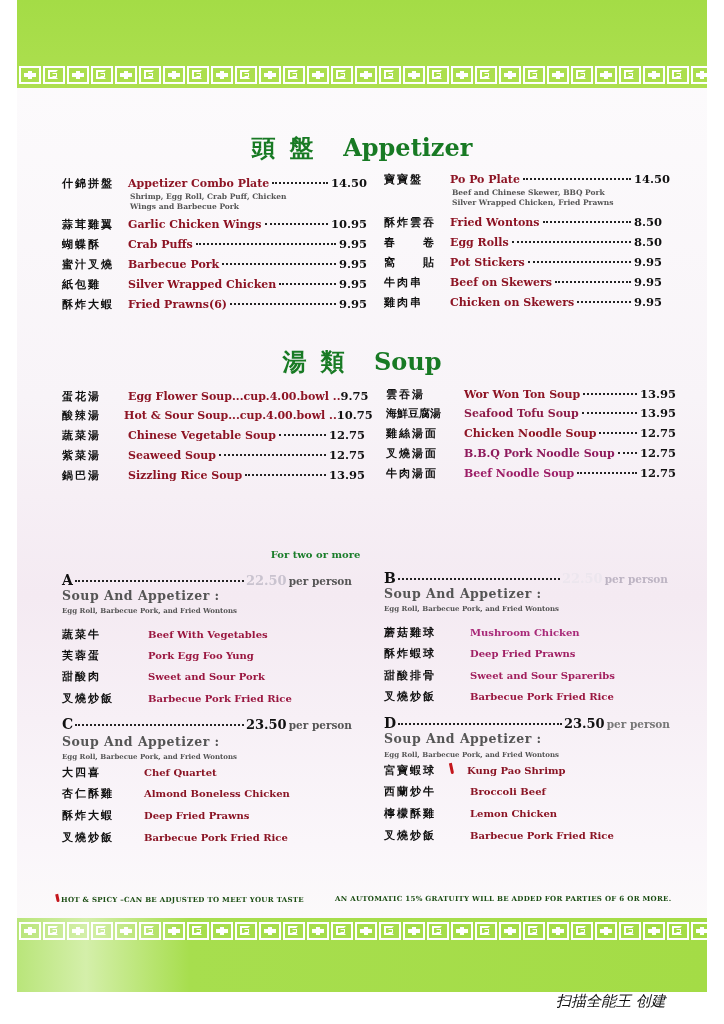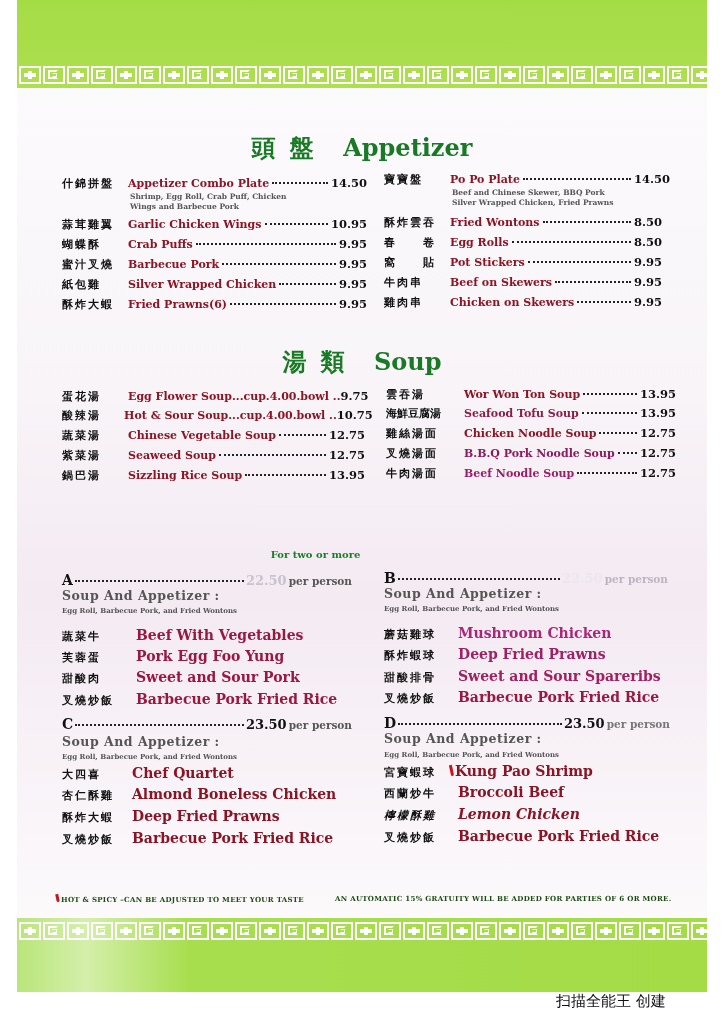--- a/index.html
+++ b/index.html
@@ -32,29 +32,29 @@
   .dinner-head .letter{font-size:14px;color:#111;}
   .dinner-head .dots{flex:1;border-bottom:2px dotted #222;margin:0 2px;transform:translateY(-3px);}
   .dinner-head .amt{font-size:13px;color:#111;}
   .dinner-head .amt.faded{color:#c9c3cf;}
   .dinner-head .pp{font-size:10.5px;color:#555;margin-left:2px;}
   .dinner-head .pp.faded{color:#bdb4c3;}
   .sa{position:absolute;font-size:12.5px;font-weight:bold;color:#555;letter-spacing:0.5px;}
   .sa-desc{position:absolute;font-size:7px;color:#555;font-weight:bold;}
   .d-item{position:absolute;display:flex;align-items:baseline;font-weight:bold;white-space:nowrap;}
   .d-item .zh{font-size:11px;color:#111;width:74px;letter-spacing:2px;font-family:"DejaVu Sans",sans-serif;}
-  .d-item .en{font-size:14px;color:#9a1740;}
+  .d-item .en{font-size:10px;color:#9a1740;margin-left:12px;}
   .d-item.c .en{color:#8a1424;}
 
   .gourmet{position:absolute;left:100px;top:524px;font-weight:bold;display:flex;align-items:baseline;}
   .gourmet .zh{font-size:22px;color:#1a7d2a;letter-spacing:6px;margin-right:8px;}
   .gourmet .en{font-size:17px;background:linear-gradient(90deg,#1e7b3a 0%,#1f8a4a 60%,#4bb8b0 85%,#8fd6d2 100%);-webkit-background-clip:text;background-clip:text;color:transparent;}
   .for-two{position:absolute;left:0;width:631px;text-align:center;top:549px;font-size:10px;color:#1a7d2a;font-weight:bold;}
   .footnote{position:absolute;top:894px;font-size:7px;font-weight:bold;color:#1b4d13;letter-spacing:0.3px;}
-  .scanner{position:absolute;left:556px;top:992px;font-size:15px;color:#111;font-family:"DejaVu Sans",sans-serif;}
+  .scanner{position:absolute;left:556px;top:992px;font-size:15px;color:#111;font-family:"DejaVu Sans",sans-serif;font-style:italic;}
 </style>
 </head>
 <body>
 
 <div class="page"></div>
 
 <div class="band top">
   <div class="key" id="keyTop">
       <div class="tile cross"></div>
       <div class="tile spiral"></div>
@@ -378,21 +378,21 @@
   <div class="sa-desc" style="left:384px;top:750px;">Egg Roll, Barbecue Pork, and Fried Wontons</div>
   <div class="d-item c" style="left:384px;top:763px;">
       <span class="zh" style="width:66px;">宮寶蝦球</span>
       <span class="chili"></span>
       <span class="en">Kung Pao Shrimp</span>
     </div>
   <div class="d-item c" style="left:384px;top:784px;">
       <span class="zh">西蘭炒牛</span>
       <span class="en">Broccoli Beef</span>
     </div>
-  <div class="d-item c" style="left:384px;top:806px;font-style:italic;">
+  <div class="d-item c" style="left:384px;top:806px;">
       <span class="zh">檸檬酥雞</span>
       <span class="en">Lemon Chicken</span>
     </div>
   <div class="d-item c" style="left:384px;top:828px;">
       <span class="zh">叉燒炒飯</span>
       <span class="en">Barbecue Pork Fried Rice</span>
     </div>
 </div>
 
 <div class="footnote" style="left:56px;">

